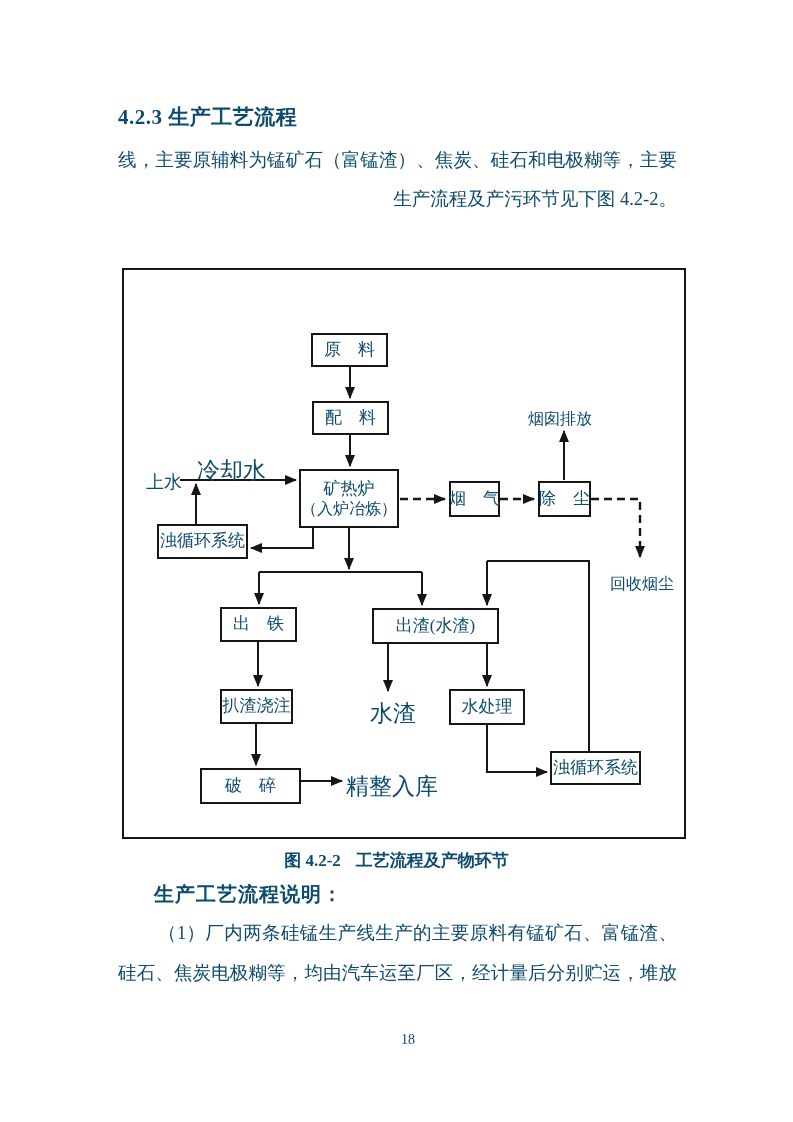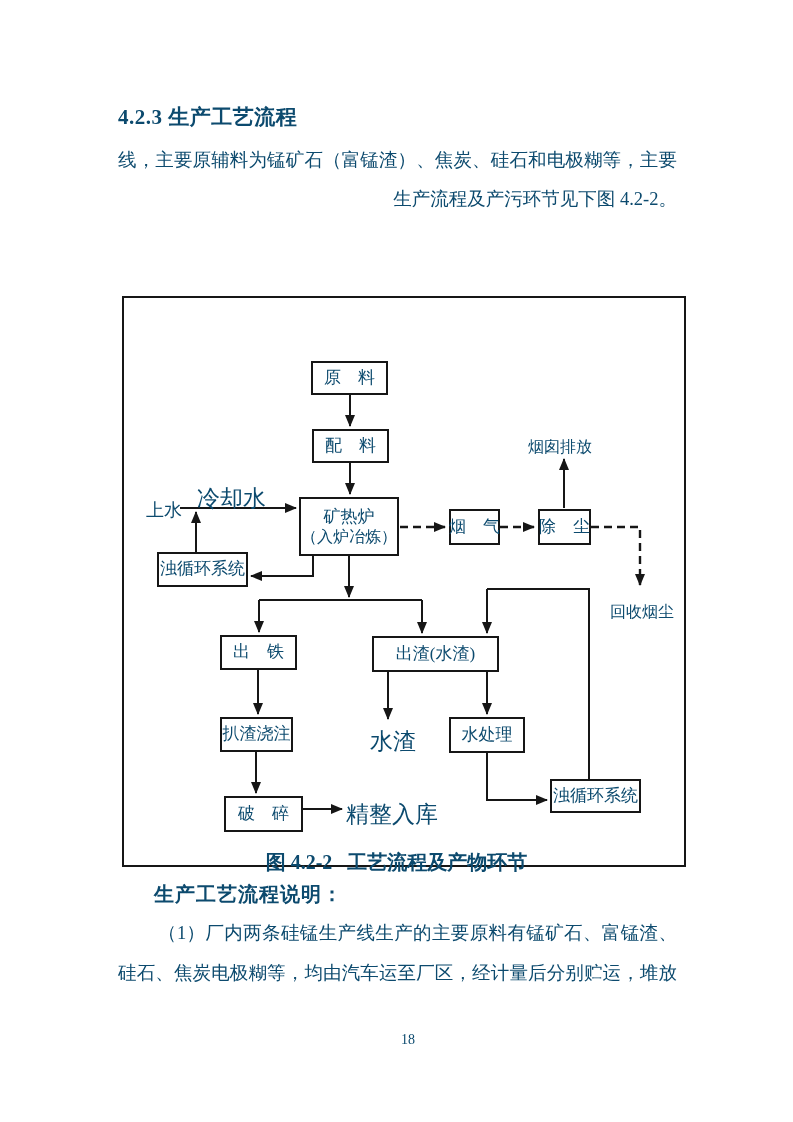--- a/index.html
+++ b/index.html
@@ -23,36 +23,36 @@
     white-space:nowrap; overflow:visible;text-align:right;
   }
   .p2 .bodyline { height:40px; line-height:40px; }
   .fill { text-align:justify; text-align-last:justify; }
   .ind39 { padding-left:39px; }
   .ind40 { padding-left:40px; }
 
   
   .frame {
     position:absolute; left:122px; top:268px; width:564px; height:571px;
-    border:2px solid var(--line); background:var(--paper);margin-top:28px;
+    border:2px solid var(--line); background:var(--paper);
   }
   .frame svg { position:absolute; left:0; top:0; color:var(--line); }
   .node {
     position:absolute; border:2px solid var(--line); background:var(--paper);
     display:flex; align-items:center; justify-content:center;
     font-size:17px; line-height:1.2; white-space:nowrap; text-align:center;
   }
   .node.furnace { flex-direction:column; }
   .node .sub { font-size:16px; }
   .flabel { position:absolute; font-size:23px; white-space:nowrap; }
   .flabel.small { font-size:16px; }
 
   .caption {
     position:absolute; left:0; top:849px; width:793px; text-align:center;
-    font-size:20px; font-weight:bold;
+    font-size:17px; font-weight:bold;
   }
   .caption .cap-title { margin-left:15px; }
   .subheading {
     position:absolute; left:154px; top:881px;
     font-size:20px; font-weight:bold; letter-spacing:1px;
   }
   .pagenum { position:absolute; left:401px; top:1032px; font-size:14px; }
 </style>
 </head>
 <body>
@@ -120,21 +120,21 @@
     <div class="node" style="left:188px;top:131px;width:77px;height:34px">配　料</div>
     <div class="node furnace" style="left:175px;top:199px;width:100px;height:59px">
       <span>矿热炉</span>
       <span class="sub">（入炉冶炼）</span>
     </div>
     <div class="node" style="left:325px;top:211px;width:51px;height:36px">烟　气</div>
     <div class="node" style="left:414px;top:211px;width:53px;height:36px">除　尘</div>
     <div class="node" style="left:96px;top:337px;width:77px;height:35px">出　铁</div>
     <div class="node" style="left:248px;top:338px;width:127px;height:36px">出渣(水渣)</div>
     <div class="node" style="left:96px;top:419px;width:73px;height:35px">扒渣浇注</div>
-    <div class="node" style="left:100px;top:498px;width:79px;height:36px">破　碎</div>
+    <div class="node" style="left:76px;top:498px;width:101px;height:36px">破　碎</div>
     <div class="node" style="left:325px;top:419px;width:76px;height:36px">水处理</div>
     <div class="node" style="left:33px;top:254px;width:91px;height:35px">浊循环系统</div>
     <div class="node" style="left:426px;top:481px;width:91px;height:34px">浊循环系统</div>
 
     <div class="flabel" style="left:22px;top:200px;font-size:18px">上水</div>
     <div class="flabel" style="left:73px;top:185px">冷却水</div>
     <div class="flabel small" style="left:404px;top:139px">烟囱排放</div>
     <div class="flabel small" style="left:486px;top:304px">回收烟尘</div>
     <div class="flabel" style="left:246px;top:428px">水渣</div>
     <div class="flabel" style="left:222px;top:501px">精整入库</div>

